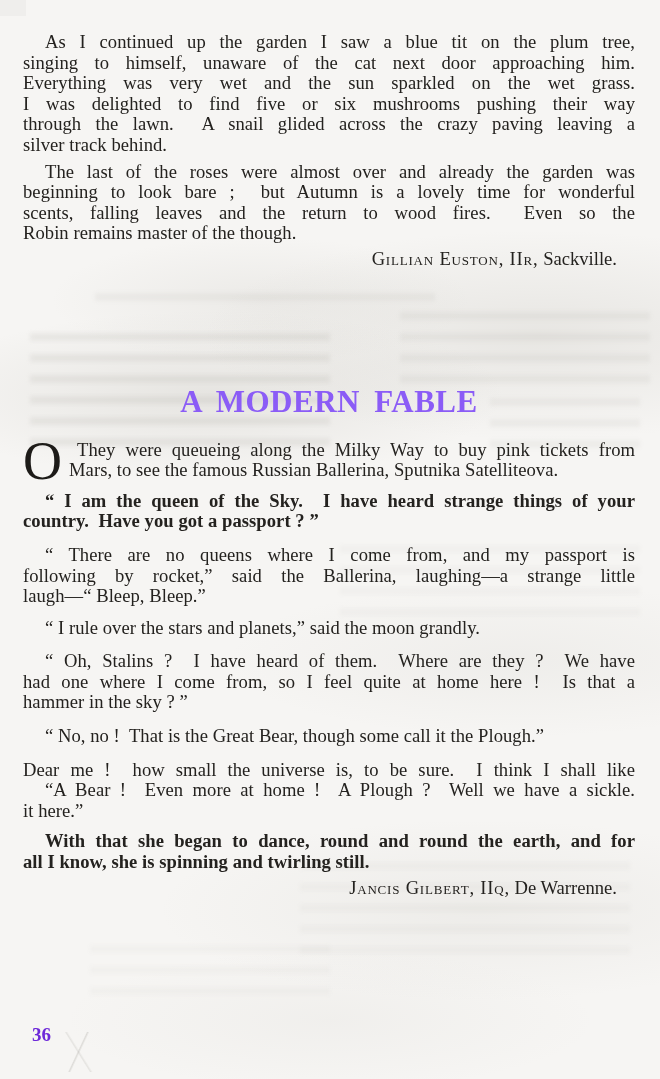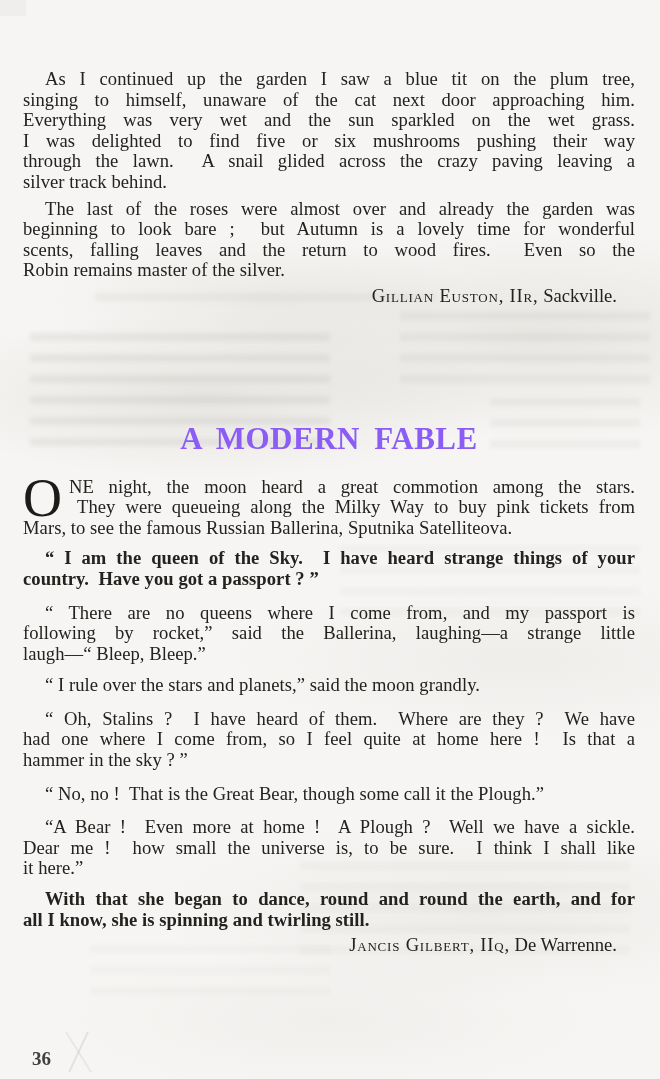--- a/index.html
+++ b/index.html
@@ -45,21 +45,21 @@
       linear-gradient(115deg, transparent 47%, rgba(140,138,130,.40) 49%, transparent 52%),
       linear-gradient(58deg,  transparent 47%, rgba(140,138,130,.28) 49%, transparent 52%);
     filter: blur(.5px);
     opacity: .6;
   }
 
   
   .column { position: absolute; left: 23px; top: 0; width: 612px; }
 
   .para { margin: 13px 0 0 0; }
-  .para.sp45  { margin-top: 69px; }
+  .para.sp45  { margin-top: 32px; }
   .para.sp6   { margin-top: 6px; }
   .para.sp20  { margin-top: 20px; }
   .para.sp14  { margin-top: 10px; font-weight: bold; }
   .para.sp11  { margin-top: 11px; }
 
   .ln {
     font-size: 18.6px;
     line-height: 20.6px;
     text-align: justify;
     text-align-last: justify;
@@ -95,21 +95,21 @@
     font-size: 31px;
     line-height: 36px;
     font-weight: 700;
     letter-spacing: .5px;
     word-spacing: 6px;
     color: #8b5cf6;
   }
 
   .page-number {
     position: absolute; left: 32px; top: 1024px;
-    font-size: 19px; font-weight: 700; color: #404040; margin-top: 24px;
+    font-size: 19px; font-weight: 700; color: #6d28d9;
   }
 </style>
 </head>
 <body>
 
 <div class="corner-artifact"></div>
 <div class="ghost g1"></div>
 <div class="ghost g2"></div>
 <div class="ghost g3"></div>
 <div class="ghost g4"></div>
@@ -126,33 +126,32 @@
       <div class="ln">singing to himself, unaware of the cat next door approaching him.</div>
       <div class="ln">Everything was very wet and the sun sparkled on the wet grass.</div>
       <div class="ln">I was delighted to find five or six mushrooms pushing their way</div>
       <div class="ln">through the lawn.&nbsp; A snail glided across the crazy paving leaving a</div>
       <div class="ln last">silver track behind.</div>
     </div>
     <div class="para sp6">
       <div class="ln ind">The last of the roses were almost over and already the garden was</div>
       <div class="ln">beginning to look bare ;&nbsp; but Autumn is a lovely time for wonderful</div>
       <div class="ln">scents, falling leaves and the return to wood fires.&nbsp; Even so the</div>
-      <div class="ln last">Robin remains master of the silver.</div>
+      <div class="ln last">Robin remains master of the though.</div>
     </div>
     <div class="attribution">
       <span class="sc">Gillian Euston, IIr,</span><span> Sackville.</span>
     </div>
   </section>
 
   <section>
     <h1 class="story-title">A MODERN FABLE</h1>
 
     <div class="para sp20">
       <span class="dropcap">O</span>
-      <div class="ln">NE night, the moon heard a great commotion among the stars.</div>
       <div class="ln dc2">They were queueing along the Milky Way to buy pink tickets from</div>
       <div class="ln last">Mars, to see the famous Russian Ballerina, Sputnika Satelliteova.</div>
     </div>
 
 
     <div class="para sp14">
       <div class="ln ind">“ I am the queen of the Sky.&nbsp; I have heard strange things of your</div>
       <div class="ln last">country.&nbsp; Have you got a passport ? ”</div>
     </div>
 
@@ -170,22 +169,22 @@
       <div class="ln ind">“ Oh, Stalins ?&nbsp; I have heard of them.&nbsp; Where are they ?&nbsp; We have</div>
       <div class="ln">had one where I come from, so I feel quite at home here !&nbsp; Is that a</div>
       <div class="ln last">hammer in the sky ? ”</div>
     </div>
 
     <div class="para">
       <div class="ln ind last">“ No, no !&nbsp; That is the Great Bear, though some call it the Plough.”</div>
     </div>
 
     <div class="para">
+      <div class="ln">Dear me !&nbsp; how small the universe is, to be sure.&nbsp;  I think I shall like</div>
       <div class="ln ind">“A Bear !&nbsp; Even more at home !&nbsp; A Plough ?&nbsp; Well we have a sickle.</div>
-      <div class="ln">Dear me !&nbsp; how small the universe is, to be sure.&nbsp;  I think I shall like</div>
       <div class="ln last">it here.”</div>
     </div>
 
     <div class="para sp14">
       <div class="ln ind">With that she began to dance, round and round the earth, and for</div>
       <div class="ln last">all I know, she is spinning and twirling still.</div>
     </div>
 
     <div class="attribution sp15">
       <span class="sc">Jancis Gilbert, IIq,</span><span> De Warrenne.</span>

